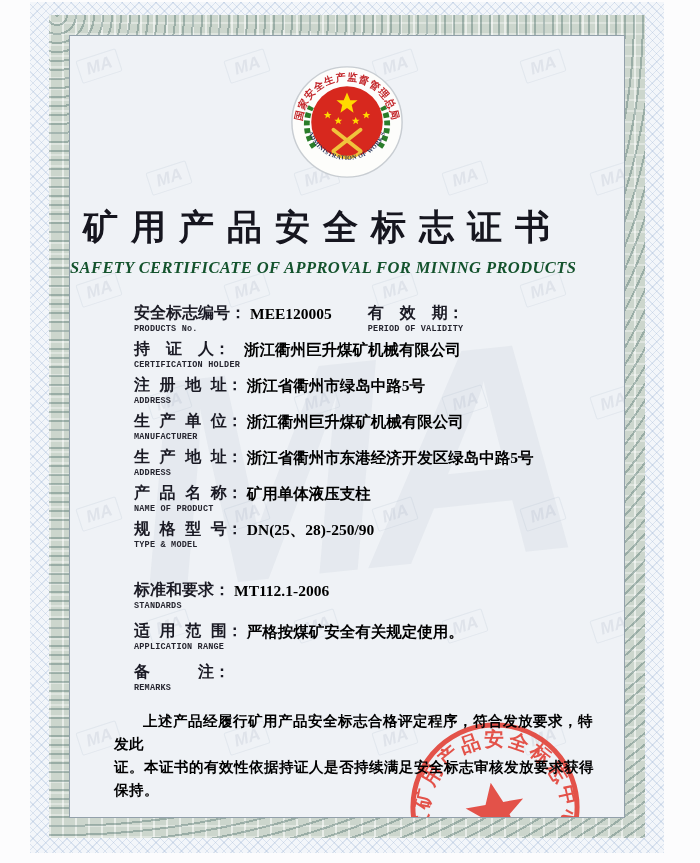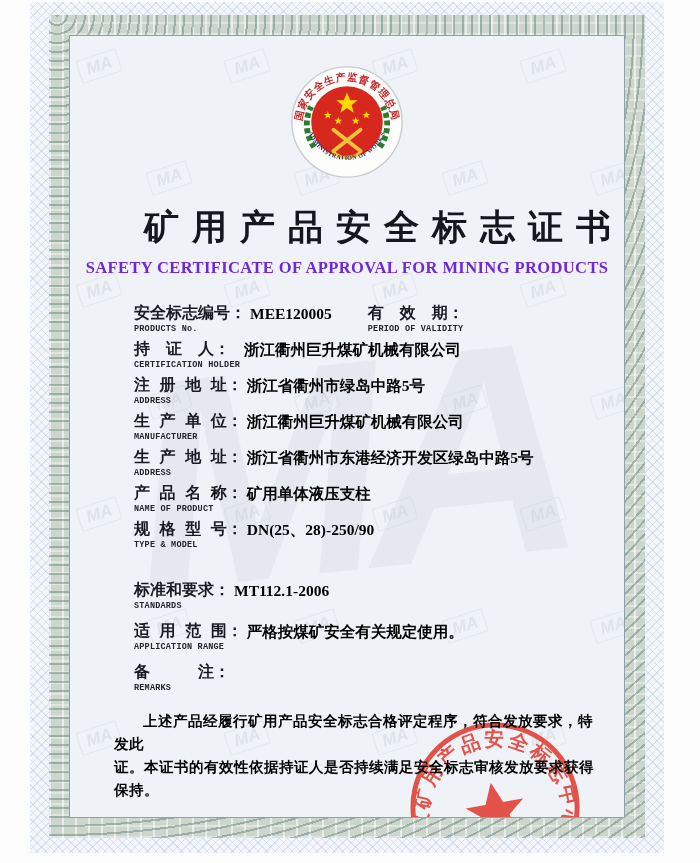--- a/index.html
+++ b/index.html
@@ -55,28 +55,29 @@
     color:rgba(205,212,222,.30); pointer-events:none;
   }
 
   .content { position:relative; z-index:2; height:100%; }
 
   
   .emblem-wrap { display:flex; justify-content:center; padding-top:28px; }
 
   
   .title-cn {
-    margin-top:24px; text-align:right;
+    margin-top:24px; text-align:left;
     font-size:35px; font-weight:bold; letter-spacing:13px;
     color:#16161f; text-indent:13px;
   }
   .title-en {
-    margin-top:7px; text-align:center;
+    margin-top:7px; 
     font-size:16.5px; font-weight:bold; letter-spacing:.4px;
-    color:#6d28d9;
+    color:#14532d;
+    font-style:italic;
   }
 
   
   .body-block { padding:0 42px 0 64px; }
 
   .approval-row { display:flex; margin-top:26px; }
   .pair { display:flex; align-items:flex-start; }
   .pair + .pair { margin-left:36px; }
 
   .lbl { display:flex; flex-direction:column; flex:none;font-family:Liberation Mono, monospace; }

